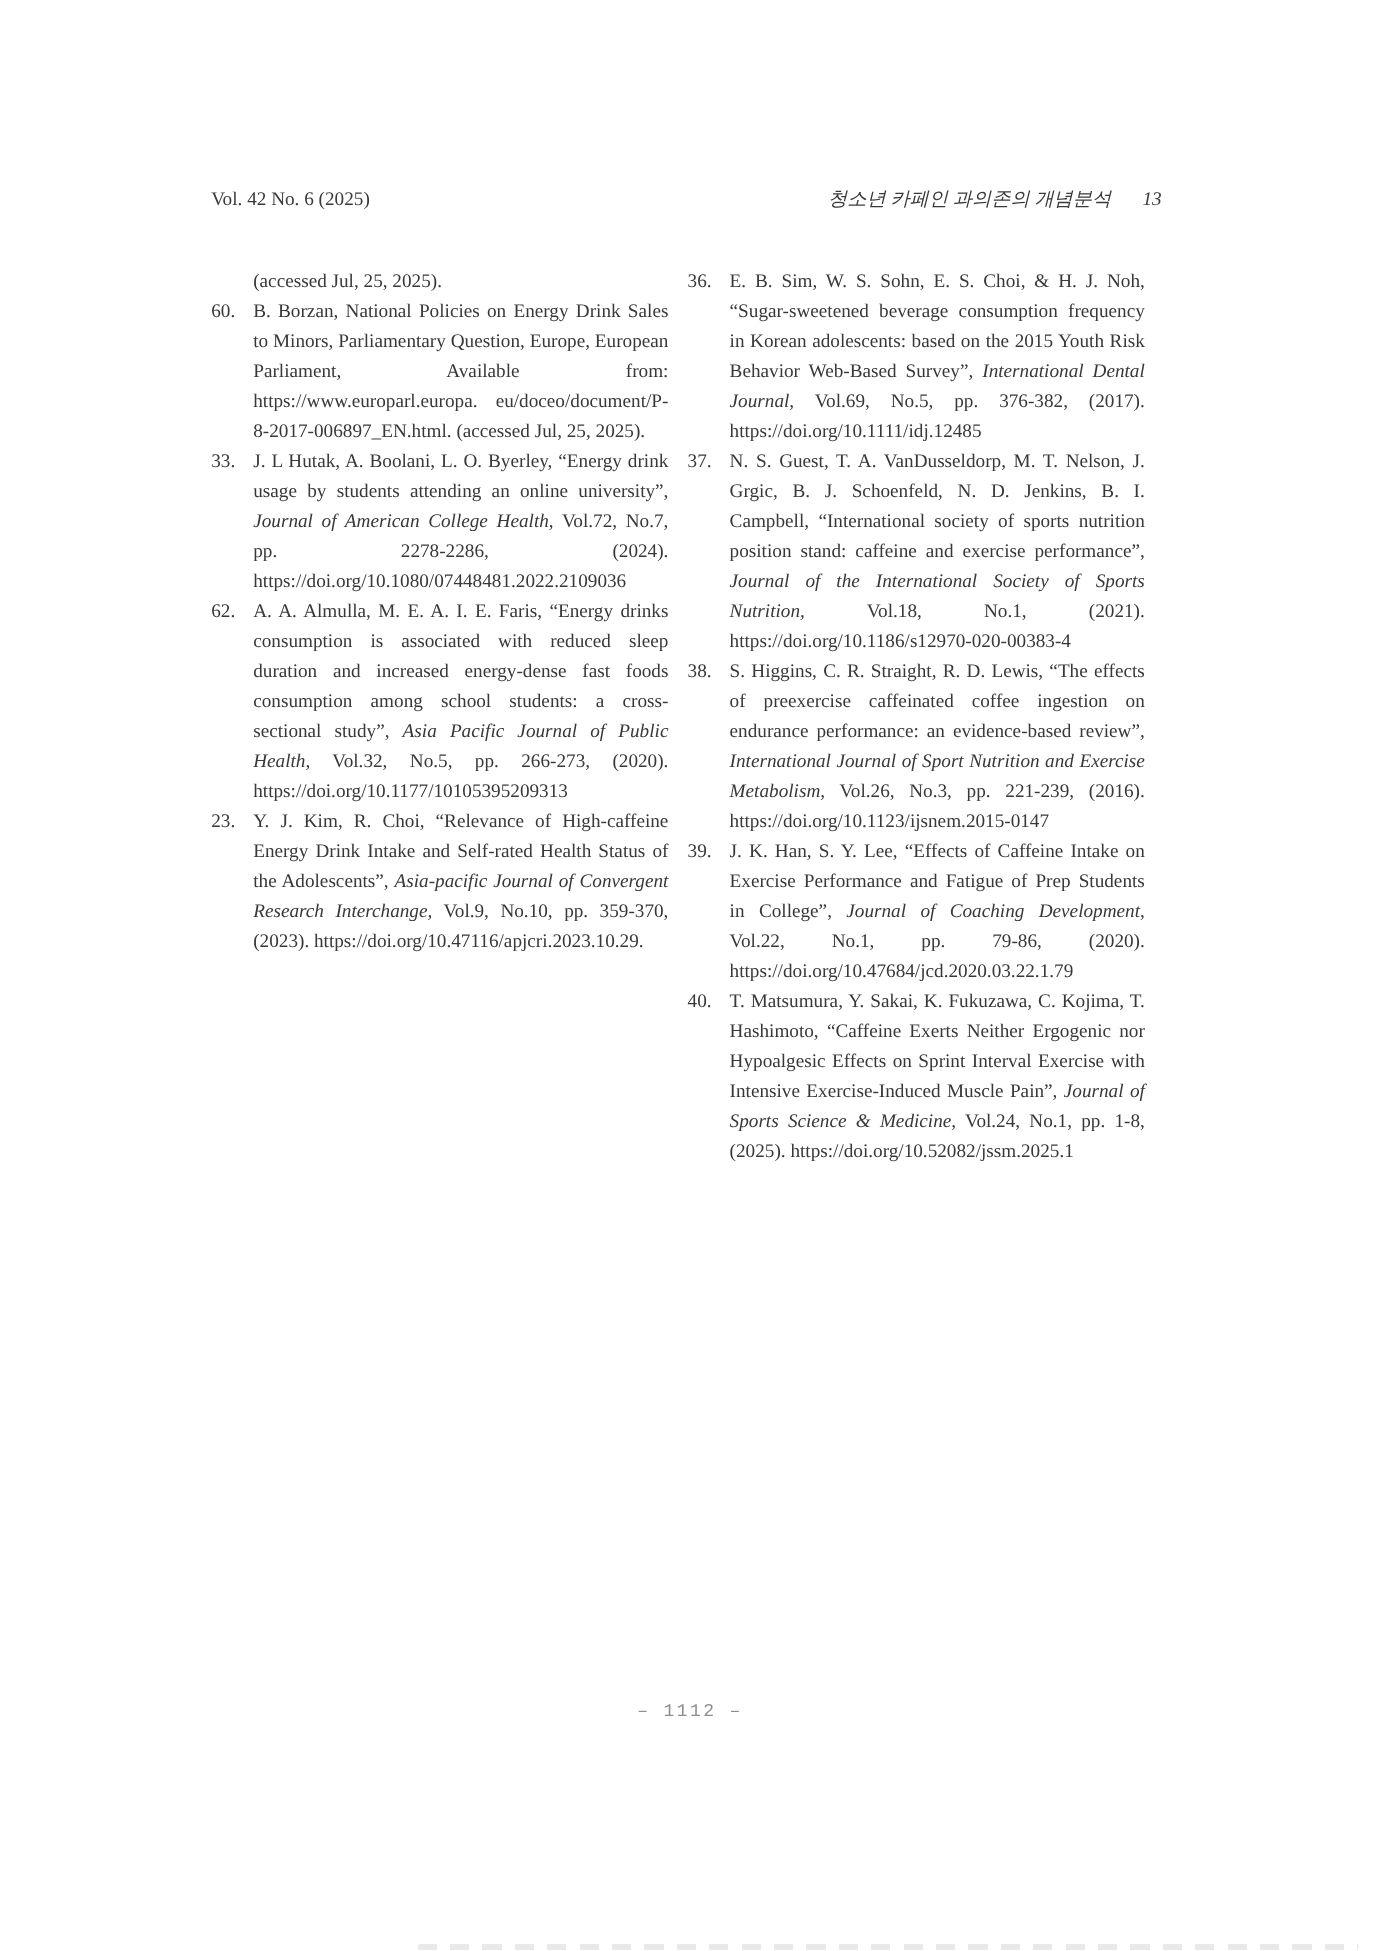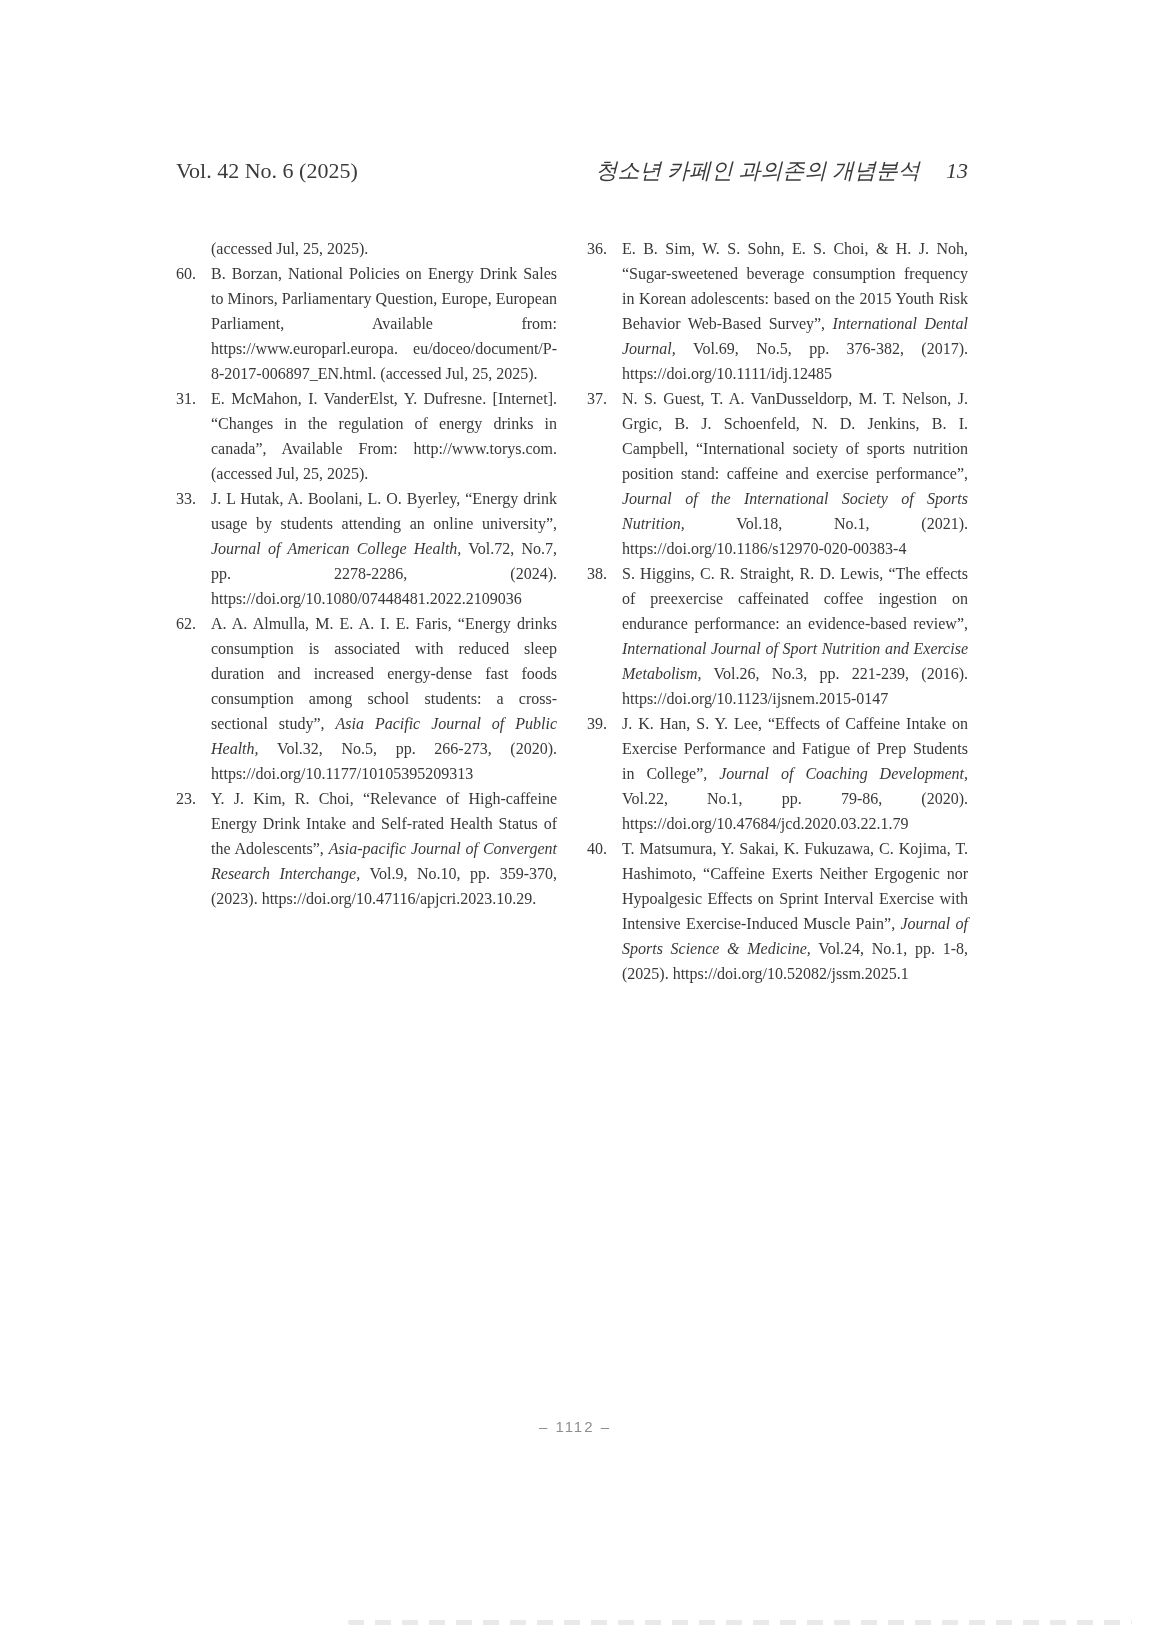--- a/index.html
+++ b/index.html
@@ -5,35 +5,35 @@
   * { margin:0; padding:0; box-sizing:border-box; }
   html, body { background:#ffffff; }
   .page {
     position:relative; width:1150px; height:1626px; background:#ffffff;
     font-family:"Liberation Serif", "DejaVu Serif", serif; color:#343434;
     overflow:hidden;
   }
   .header {
     position:absolute; top:156px; left:176px; width:792px;
     display:flex; justify-content:space-between; align-items:baseline;
-    font-size:22px; color:#3a3a3a;
+    font-size:16px; color:#3a3a3a;
   }
   .header-right { display:flex; align-items:baseline; gap:26px;font-style:italic; }
   .columns {
-    position:absolute; top:236px; left:176px; width:792px;
-    display:flex; gap:30px;
+    position:absolute; top:222px; left:176px; width:792px;
+    display:flex; gap:16px;
   }
   .col { width:381px; font-size:16px; line-height:25px; color:#383838; }
   .ref { display:flex; }
   .ref-num { flex:0 0 35px; }
   .ref-text { flex:1; text-align:justify; overflow-wrap:anywhere; }
   .it { font-style:italic; }
   .footer {
     position:absolute; top:1418px; left:0; width:100%;
-    text-align:center; font-family:Liberation Sans, sans-serif;
+    text-align:center; font-family:Liberation Mono, monospace;
     font-size:15px; color:#8e8e8e; letter-spacing:2px;
   }
   .bottom-artifact {
     position:absolute; left:348px; bottom:1px; width:784px; height:5px;
     background:repeating-linear-gradient(90deg,#e2e2e2 0 16px, transparent 16px 27px);
     opacity:0.75; border-radius:2px;
   }
 </style>
 </head>
 <body>
@@ -50,24 +50,20 @@
 
   <div class="columns">
     <div class="col">
         <div class="ref">
           <span class="ref-num"></span>
           <div class="ref-text"><span>(accessed Jul, 25, 2025).</span></div>
         </div>
         <div class="ref">
           <span class="ref-num">60.</span>
           <div class="ref-text"><span>B. Borzan, National Policies on Energy Drink Sales to Minors, Parliamentary Question, Europe, European Parliament, Available from: https://www.europarl.europa. eu/doceo/document/P-8-2017-006897_EN.html. (accessed Jul, 25, 2025).</span></div>
-        </div>
-        <div class="ref">
-          <span class="ref-num">31.</span>
-          <div class="ref-text"><span>E. McMahon, I. VanderElst, Y. Dufresne. [Internet]. “Changes in the regulation of energy drinks in canada”, Available From: http://www.torys.com. (accessed Jul, 25, 2025).</span></div>
         </div>
         <div class="ref">
           <span class="ref-num">33.</span>
           <div class="ref-text"><span>J. L Hutak, A. Boolani, L. O. Byerley, “Energy drink usage by students attending an online university”, </span><span class="it">Journal of American College Health,</span><span> Vol.72, No.7, pp. 2278-2286, (2024). https://doi.org/10.1080/07448481.2022.2109036</span></div>
         </div>
         <div class="ref">
           <span class="ref-num">62.</span>
           <div class="ref-text"><span>A. A. Almulla, M. E. A. I. E. Faris, “Energy drinks consumption is associated with reduced sleep duration and increased energy-dense fast foods consumption among school students: a cross-sectional study”, </span><span class="it">Asia Pacific Journal of Public Health,</span><span> Vol.32, No.5, pp. 266-273, (2020). https://doi.org/10.1177/10105395209313</span></div>
         </div>
         <div class="ref">

